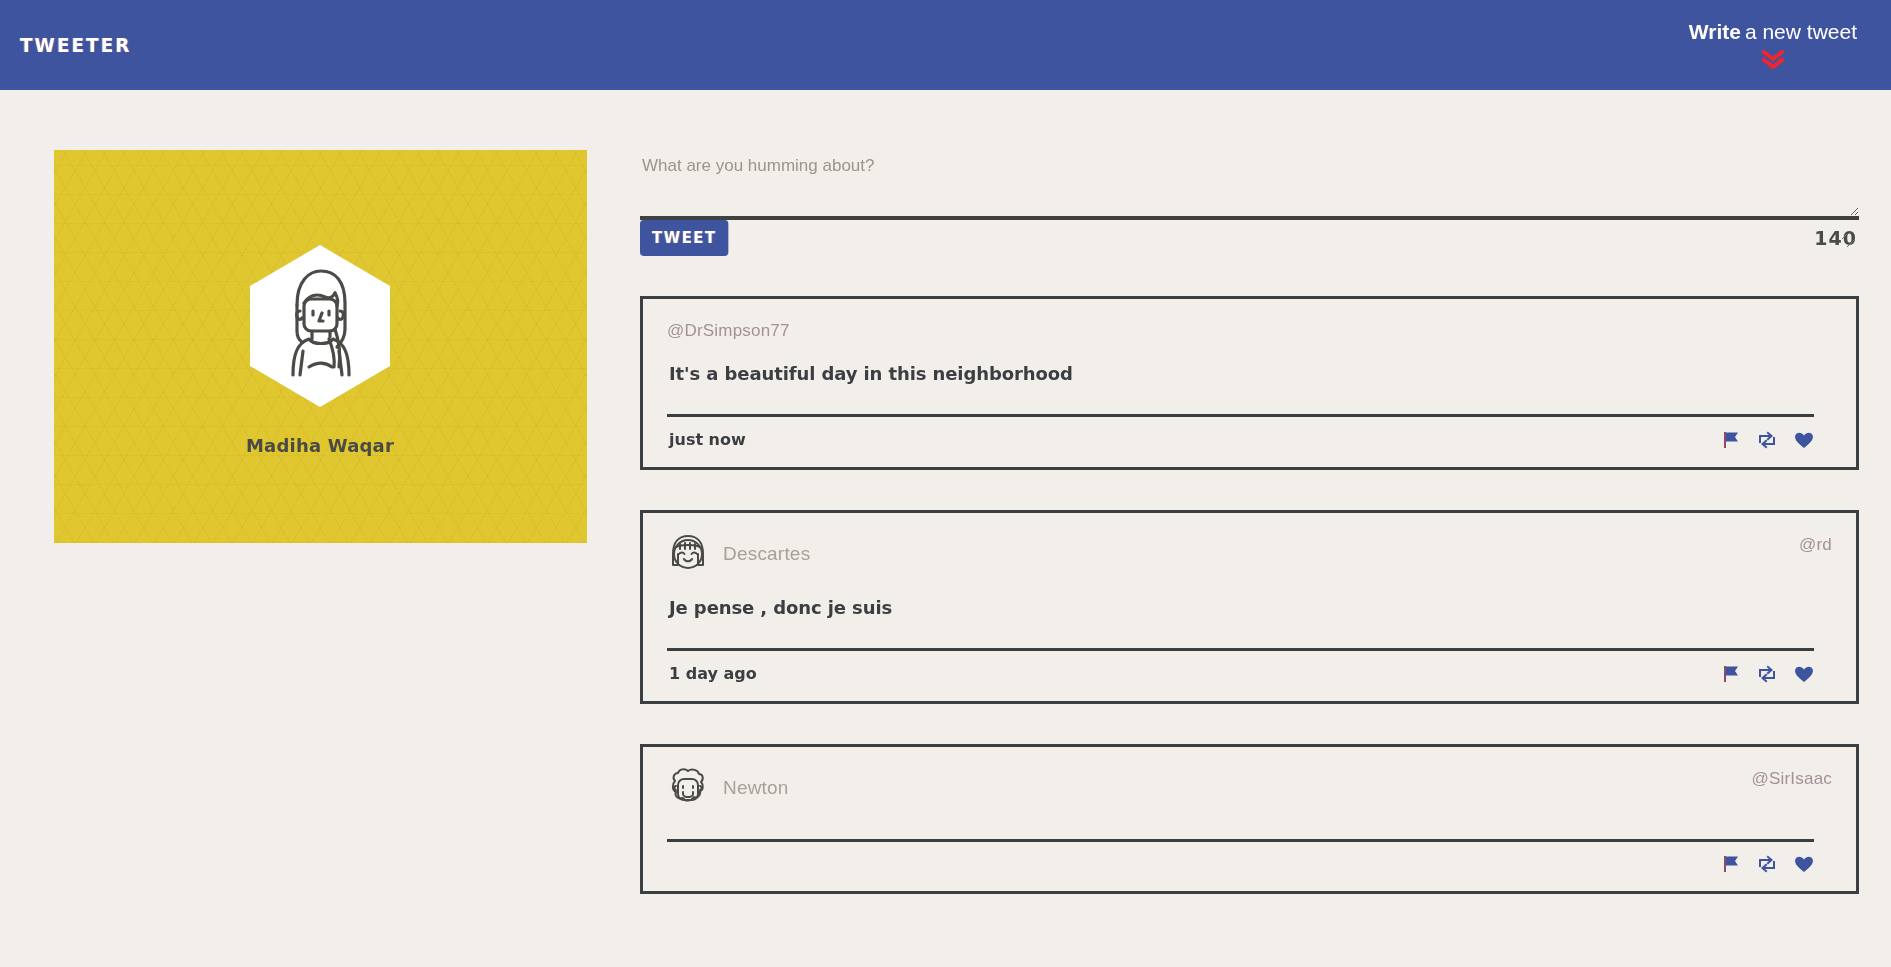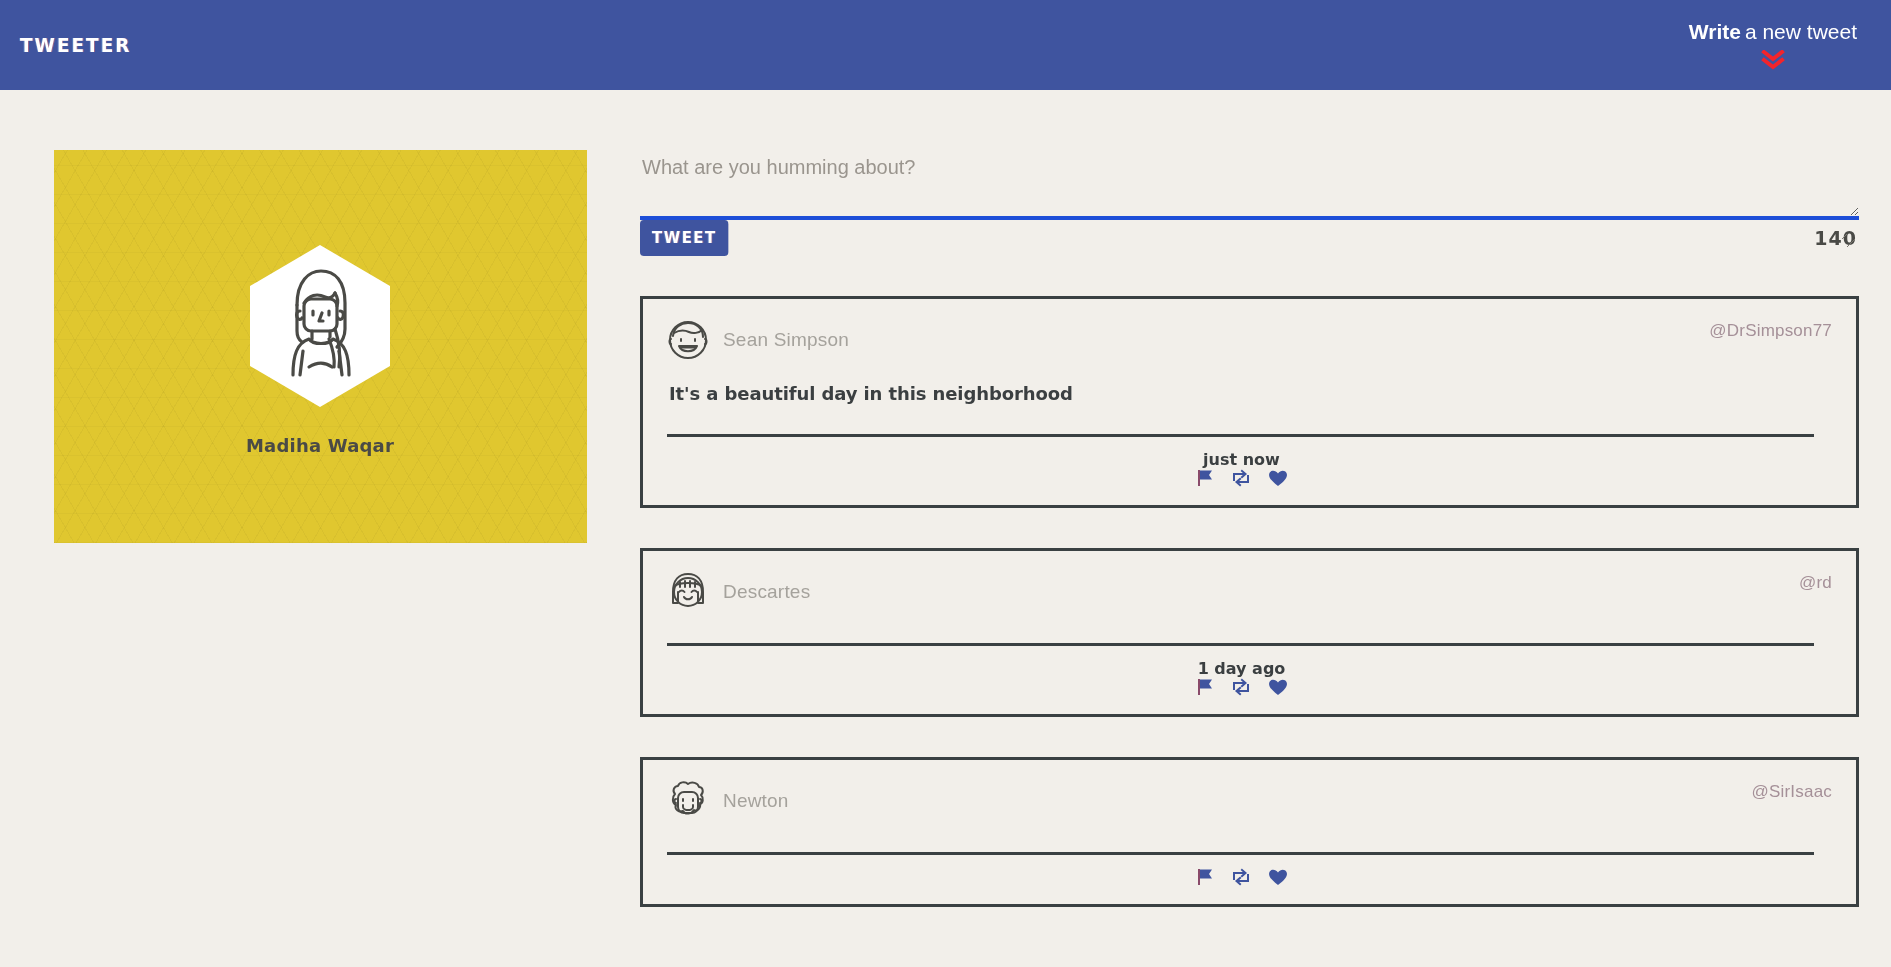--- a/index.html
+++ b/index.html
@@ -118,24 +118,24 @@
   .composer {
     position: relative;
     margin-bottom: 40px;
   }
 
   .composer-field {
     width: 100%;
     height: 70px;
     background: transparent;
     border: none;
-    border-bottom: 4px solid #1d4ed8;
+    border-bottom: 4px solid #404040;
     outline: none;
     font-family: "Liberation Sans", sans-serif;
-    font-size: 20px;
+    font-size: 17px;
     color: #3b3f41;
     padding: 6px 0 0 2px;
     resize: vertical;
     display: block;
   }
   .composer-field::placeholder {
     color: #9a958e;
   }
 
   .resize-grip {
@@ -238,21 +238,20 @@
     border: none;
     border-top: 3px solid #3A4042;
     margin: 30px 18px 0 0;
   }
 
   .tweet-foot {
     display: flex;
     align-items: center;
     justify-content: space-between;
     padding: 13px 18px 18px 2px;
-    flex-direction: column;
   }
 
   .timestamp {
     font-family: "DejaVu Sans", sans-serif;
     font-weight: bold;
     font-size: 16px;
     color: #3b3f41;
   }
 
   .tweet-icons {
@@ -339,38 +338,20 @@
       <textarea class="composer-field" placeholder="What are you humming about?" style=""></textarea>
       <span class="resize-grip"></span>
       <div class="composer-actions">
         <button class="tweet-btn">TWEET</button>
         <span class="char-count">140</span>
       </div>
     </div>
 
     <div class="tweet-card">
       <div class="tweet-head">
-        <div class="tweet-user">
-          <span class="avatar">
-            <svg width="42" height="42" viewBox="0 0 42 42">
-              <g fill="none" stroke="#4a4a46" stroke-width="2" stroke-linecap="round" stroke-linejoin="round">
-                <circle cx="21" cy="21" r="18"></circle>
-                <path d="M6 17 C7 8, 14 4, 21 4 C29 4, 36 9, 36 18"></path>
-                <path d="M7 14 C12 11, 18 11, 22 13 C26 15, 32 14, 35 11"></path>
-                <path d="M4 20 C2 20, 2 25, 4 25"></path>
-                <path d="M38 20 C40 20, 40 25, 38 25"></path>
-                <path d="M14 20 L14 22"></path>
-                <path d="M28 20 L28 22"></path>
-                <path d="M12 27 C15 34, 27 34, 30 27 Z"></path>
-                <path d="M13.5 28.5 L28.5 28.5"></path>
-              </g>
-            </svg>
-          </span>
-          <span class="display-name">Sean Simpson</span>
-        </div>
         <span class="handle">@DrSimpson77</span>
       </div>
       <div class="tweet-body">It's a beautiful day in this neighborhood</div>
       <hr class="tweet-divider">
       <div class="tweet-foot">
         <span class="timestamp">just now</span>
         <div class="tweet-icons">
           <button class="icon-btn">
             <svg width="18" height="18" viewBox="0 0 18 18">
                 <path d="M3 1 L3 17" stroke="#8a4a6a" stroke-width="2"></path>
@@ -411,20 +392,21 @@
                 <path d="M12 21 C13.5 19, 16 19, 17.5 21"></path>
                 <path d="M24.5 21 C26 19, 28.5 19, 30 21"></path>
                 <path d="M17 26 C18.5 29, 23.5 29, 25 26"></path>
               </g>
             </svg>
           </span>
           <span class="display-name">Descartes</span>
         </div>
         <span class="handle">@rd</span>
       </div>
+      <div class="tweet-body">Je pense , donc je suis</div>
       <hr class="tweet-divider">
       <div class="tweet-foot">
         <span class="timestamp">1 day ago</span>
         <div class="tweet-icons">
           <button class="icon-btn">
             <svg width="18" height="18" viewBox="0 0 18 18">
                 <path d="M3 1 L3 17" stroke="#8a4a6a" stroke-width="2"></path>
                 <path d="M4 1.5 L16 1.5 L13 6 L16 10.5 L4 10.5 Z" fill="#3F549F"></path>
               </svg>
           </button>

